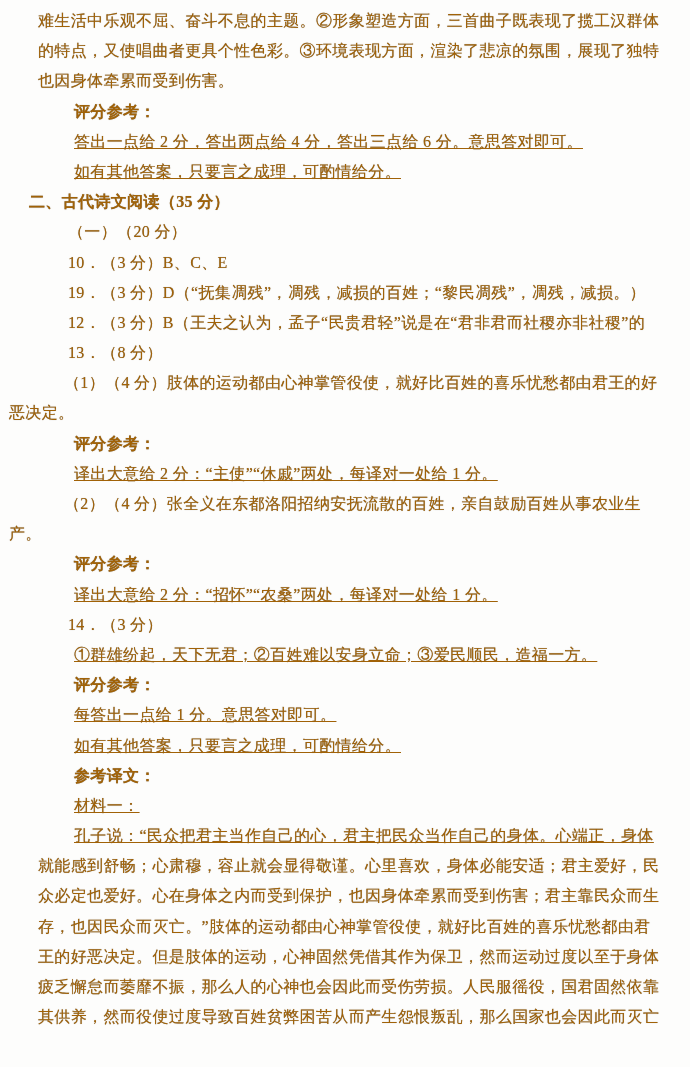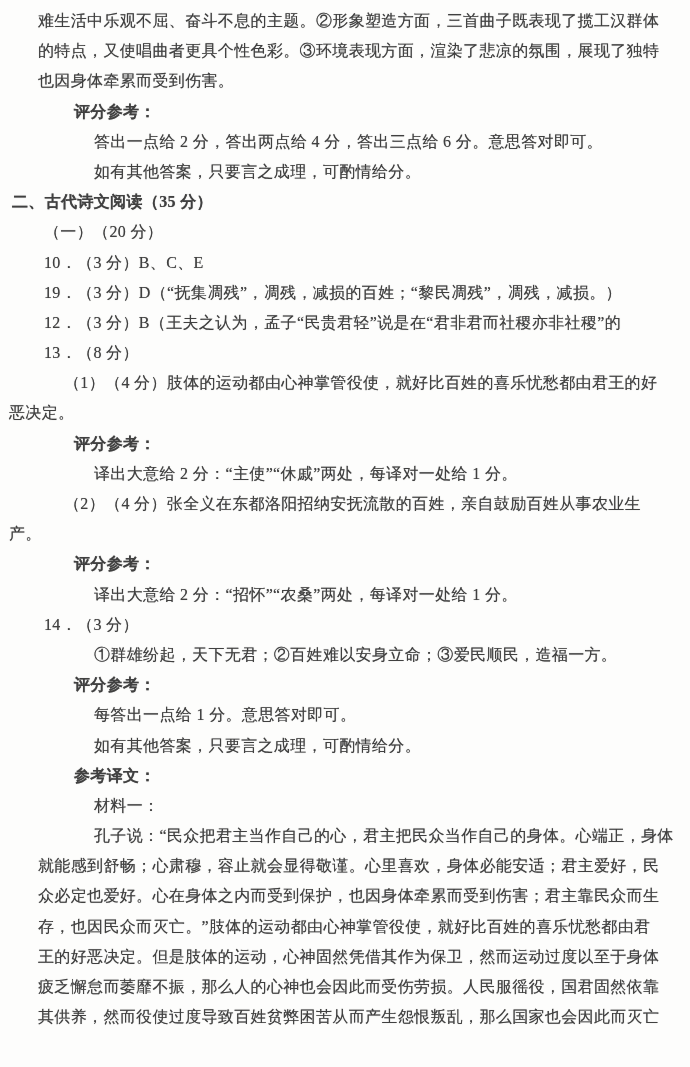--- a/index.html
+++ b/index.html
@@ -9,37 +9,37 @@
   }
   .page {
     position: relative;
     width: 690px;
     height: 1067px;
     background: #fdfdfc;
     box-sizing: border-box;
     padding-top: 6px;
     overflow: hidden;
     font-family: "Liberation Serif", "DejaVu Serif", serif;
-    color: #404040;
+    color: #a16207;
     font-size: 16px;
     letter-spacing: 0.35px;
     text-shadow: 0 0 0.7px rgba(40,40,40,0.55);
   }
   .line {
     height: 30.2px;
     line-height: 30.2px;
     white-space: nowrap;
   }
   
   .s-out     { margin-left: 9px;  }   
   .s-base    { margin-left: 38px; }   
-  .s-section { margin-left: 12px; font-weight: bold; } 
-  .s-item    { margin-left: 44px; }   
+  .s-section { margin-left: 29px; font-weight: bold; } 
+  .s-item    { margin-left: 68px; }   
   .s-item2   { margin-left: 64px; }   
-  .s-indent  { margin-left: 94px; }   
+  .s-indent  { margin-left: 74px; text-decoration: underline; }   
   .s-indentb { margin-left: 74px; font-weight: bold; } 
 </style>
 </head>
 <body>
 
 <div class="page">
   <div id="doc-lines">
       <div class="line s-base">难生活中乐观不屈、奋斗不息的主题。②形象塑造方面，三首曲子既表现了揽工汉群体</div>
       <div class="line s-base">的特点，又使唱曲者更具个性色彩。③环境表现方面，渲染了悲凉的氛围，展现了独特</div>
       <div class="line s-base">也因身体牵累而受到伤害。</div>

